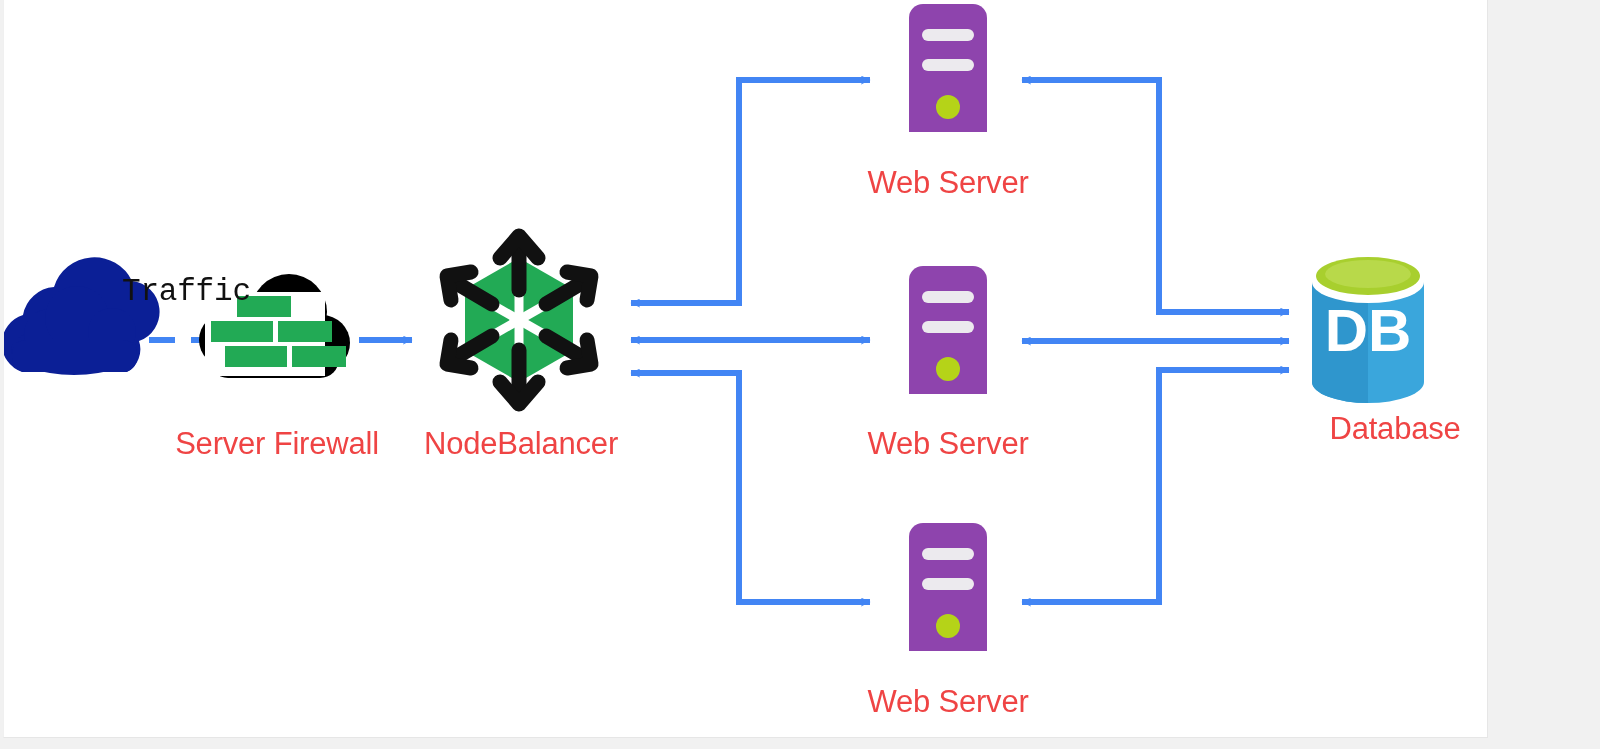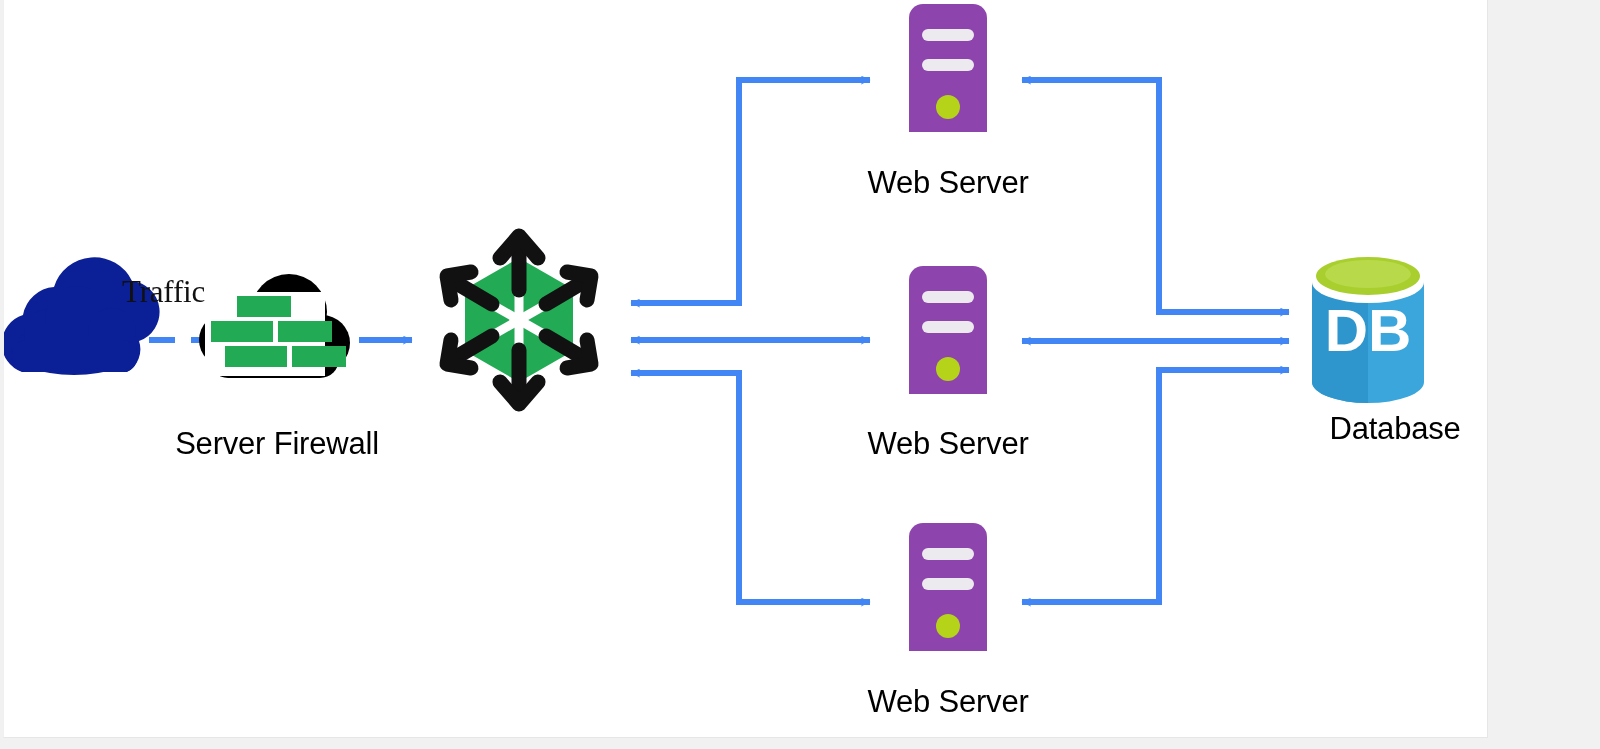--- a/index.html
+++ b/index.html
@@ -36,28 +36,28 @@
     left: 0;
     top: 0;
     width: 1485px;
     height: 738px;
     display: block;
   }
   .node-label {
     position: absolute;
     font-family: "Liberation Sans", sans-serif;
     font-size: 31px;
-    color: #000000;
+    color: #ef4444;
     white-space: nowrap;
     text-align: right;
     letter-spacing: -0.2px;
   }
   .traffic-label {
     position: absolute;
-    font-family: Liberation Serif, serif;
+    font-family: Liberation Mono, monospace;
     font-size: 31px;
     color: #111111;
     white-space: nowrap;
     letter-spacing: -0.2px;
   }
 </style>
 </head>
 <body>
 
 <div id="stage">
@@ -211,20 +211,21 @@
         <ellipse cx="0" cy="-58" rx="43" ry="14" fill="#b8d94a"></ellipse>
 
         <text x="0" y="19" text-anchor="middle" font-family="Liberation Sans, sans-serif" font-size="60" font-weight="bold" fill="#ffffff">DB</text>
       </g>
     </svg>
 
     <div class="traffic-label" style="left:118px; top:274px;">Traffic</div>
 
     <div class="node-label" style="left:273px; top:426px; transform:translateX(-50%);">Server Firewall</div>
 
+    <div class="node-label" style="left:517px; top:426px; transform:translateX(-50%);">NodeBalancer</div>
 
     <div class="node-label" style="left:944px; top:165px; transform:translateX(-50%);">Web Server</div>
 
     <div class="node-label" style="left:944px; top:426px; transform:translateX(-50%);">Web Server</div>
 
     <div class="node-label" style="left:944px; top:684px; transform:translateX(-50%);">Web Server</div>
 
     <div class="node-label" style="left:1364px; top:411px; transform:translateX(-50%);margin-left:27px;">Database</div>
 
   </div>

